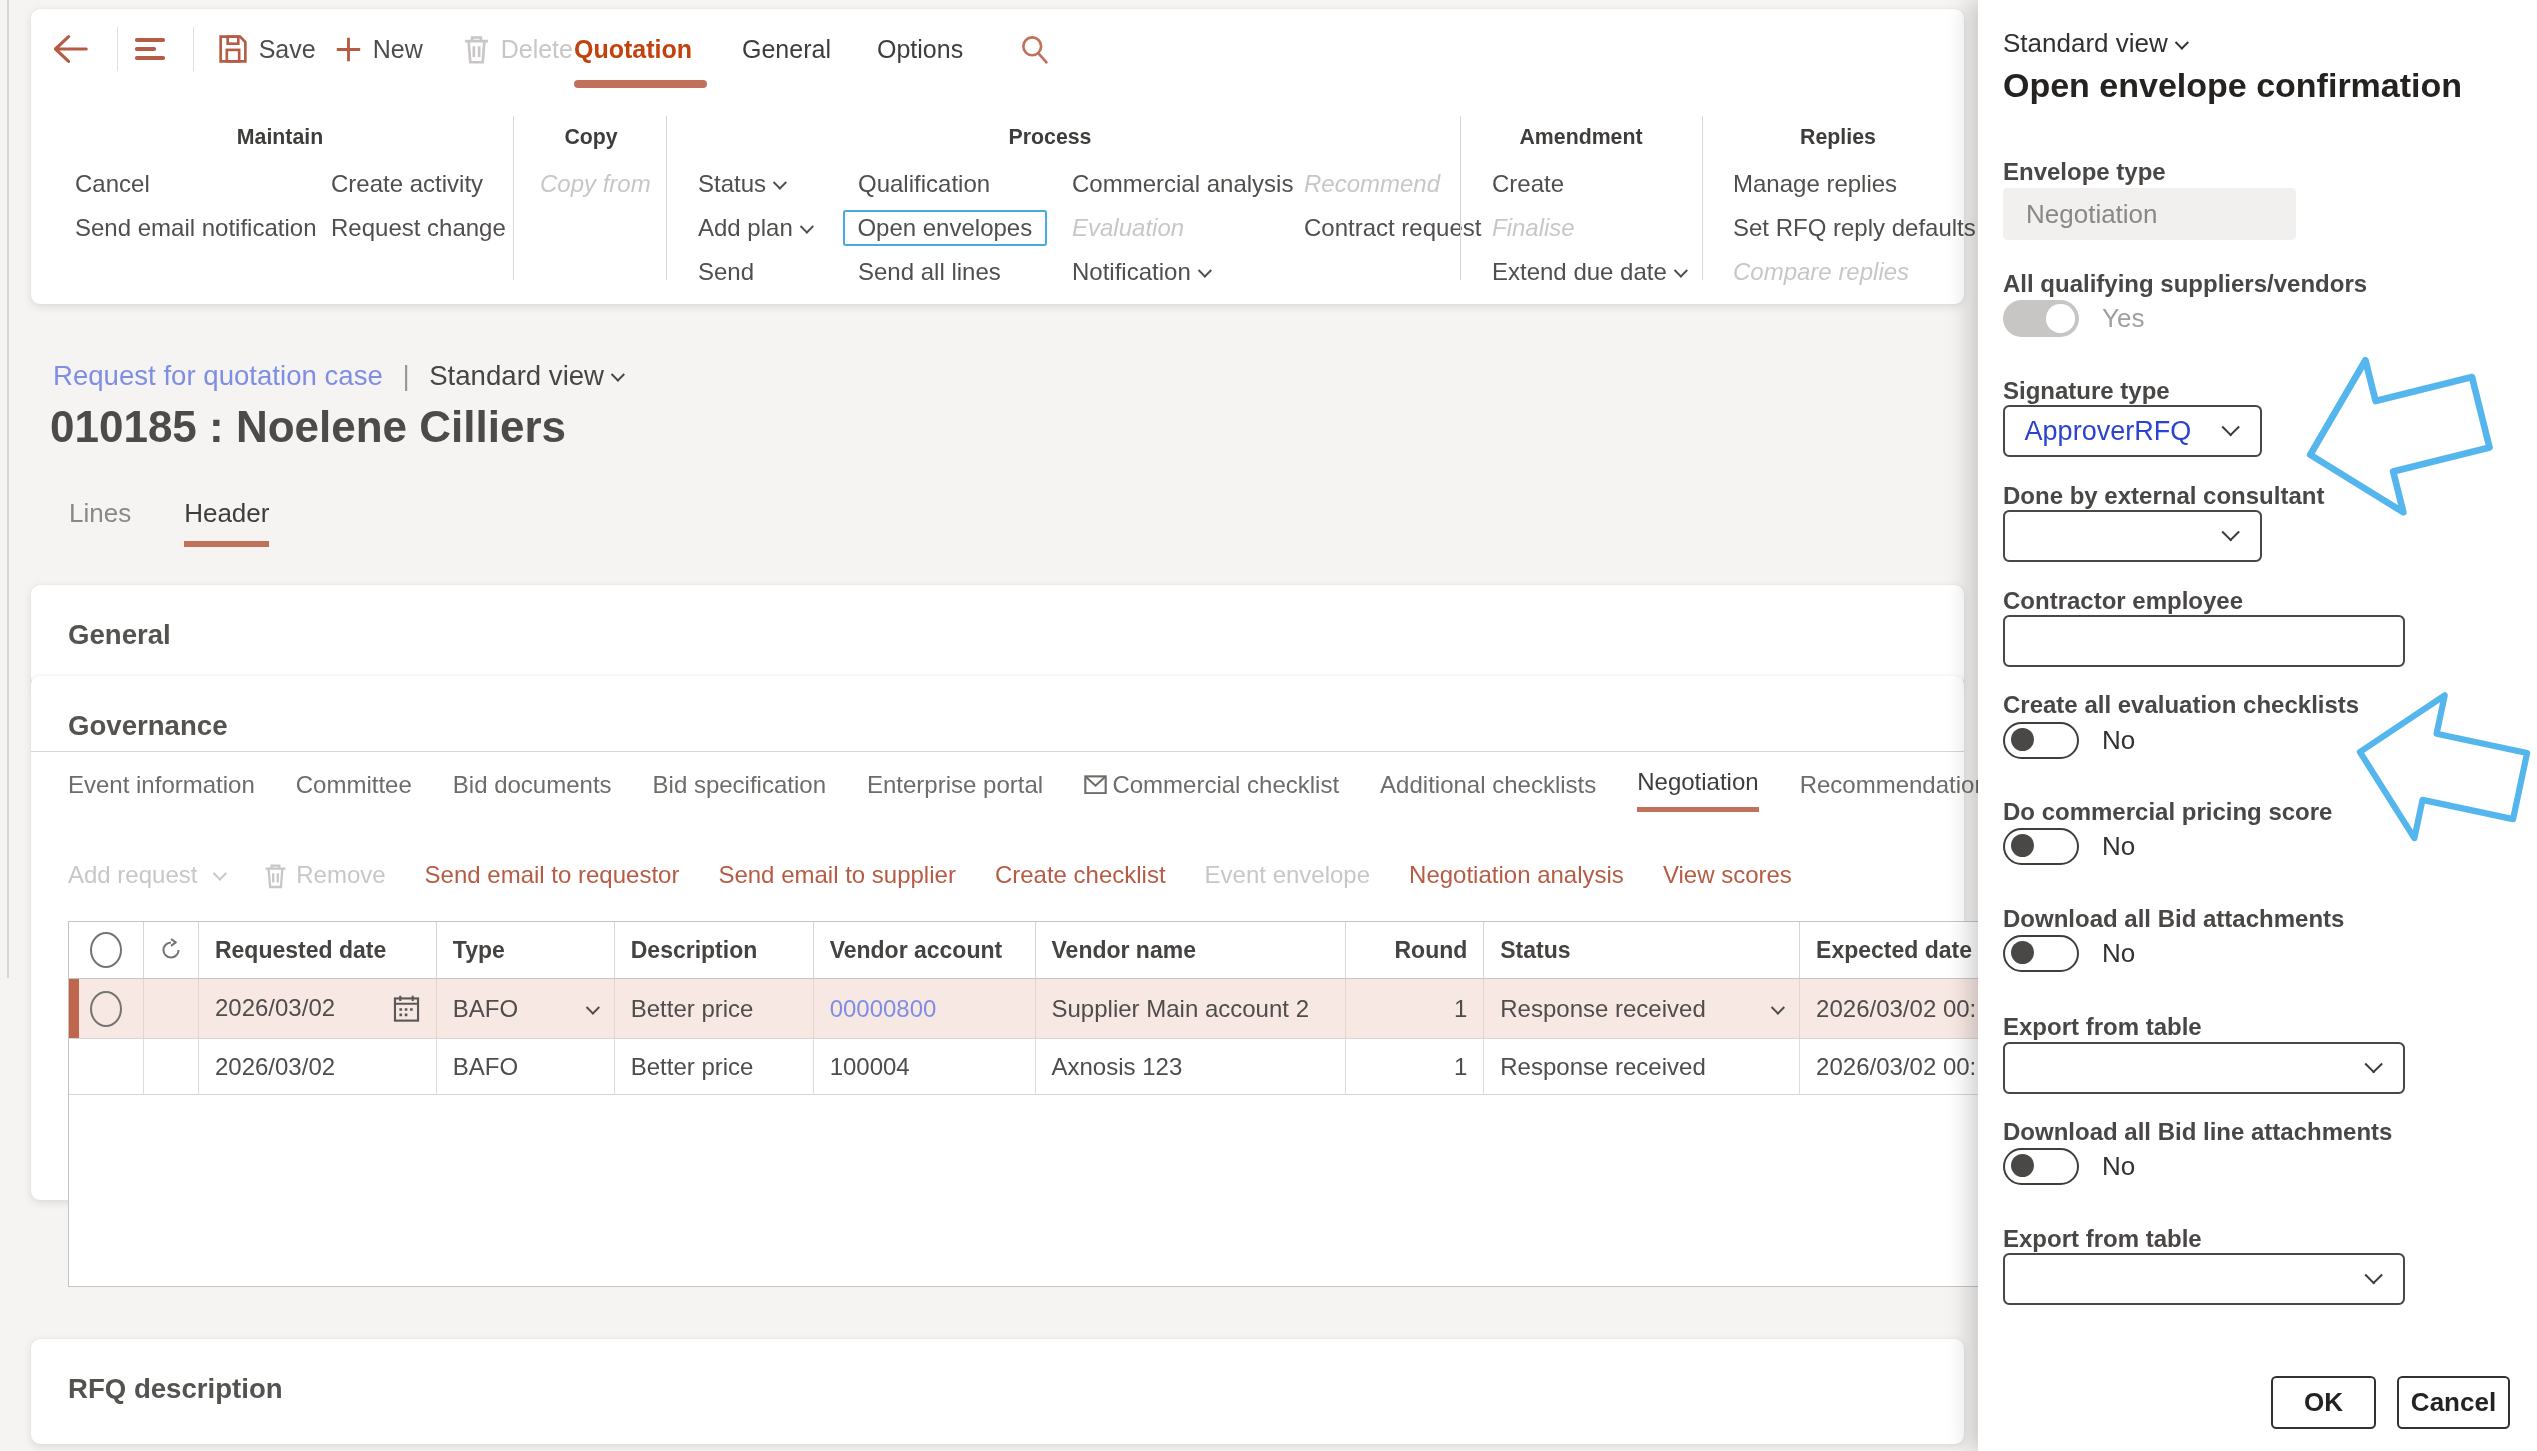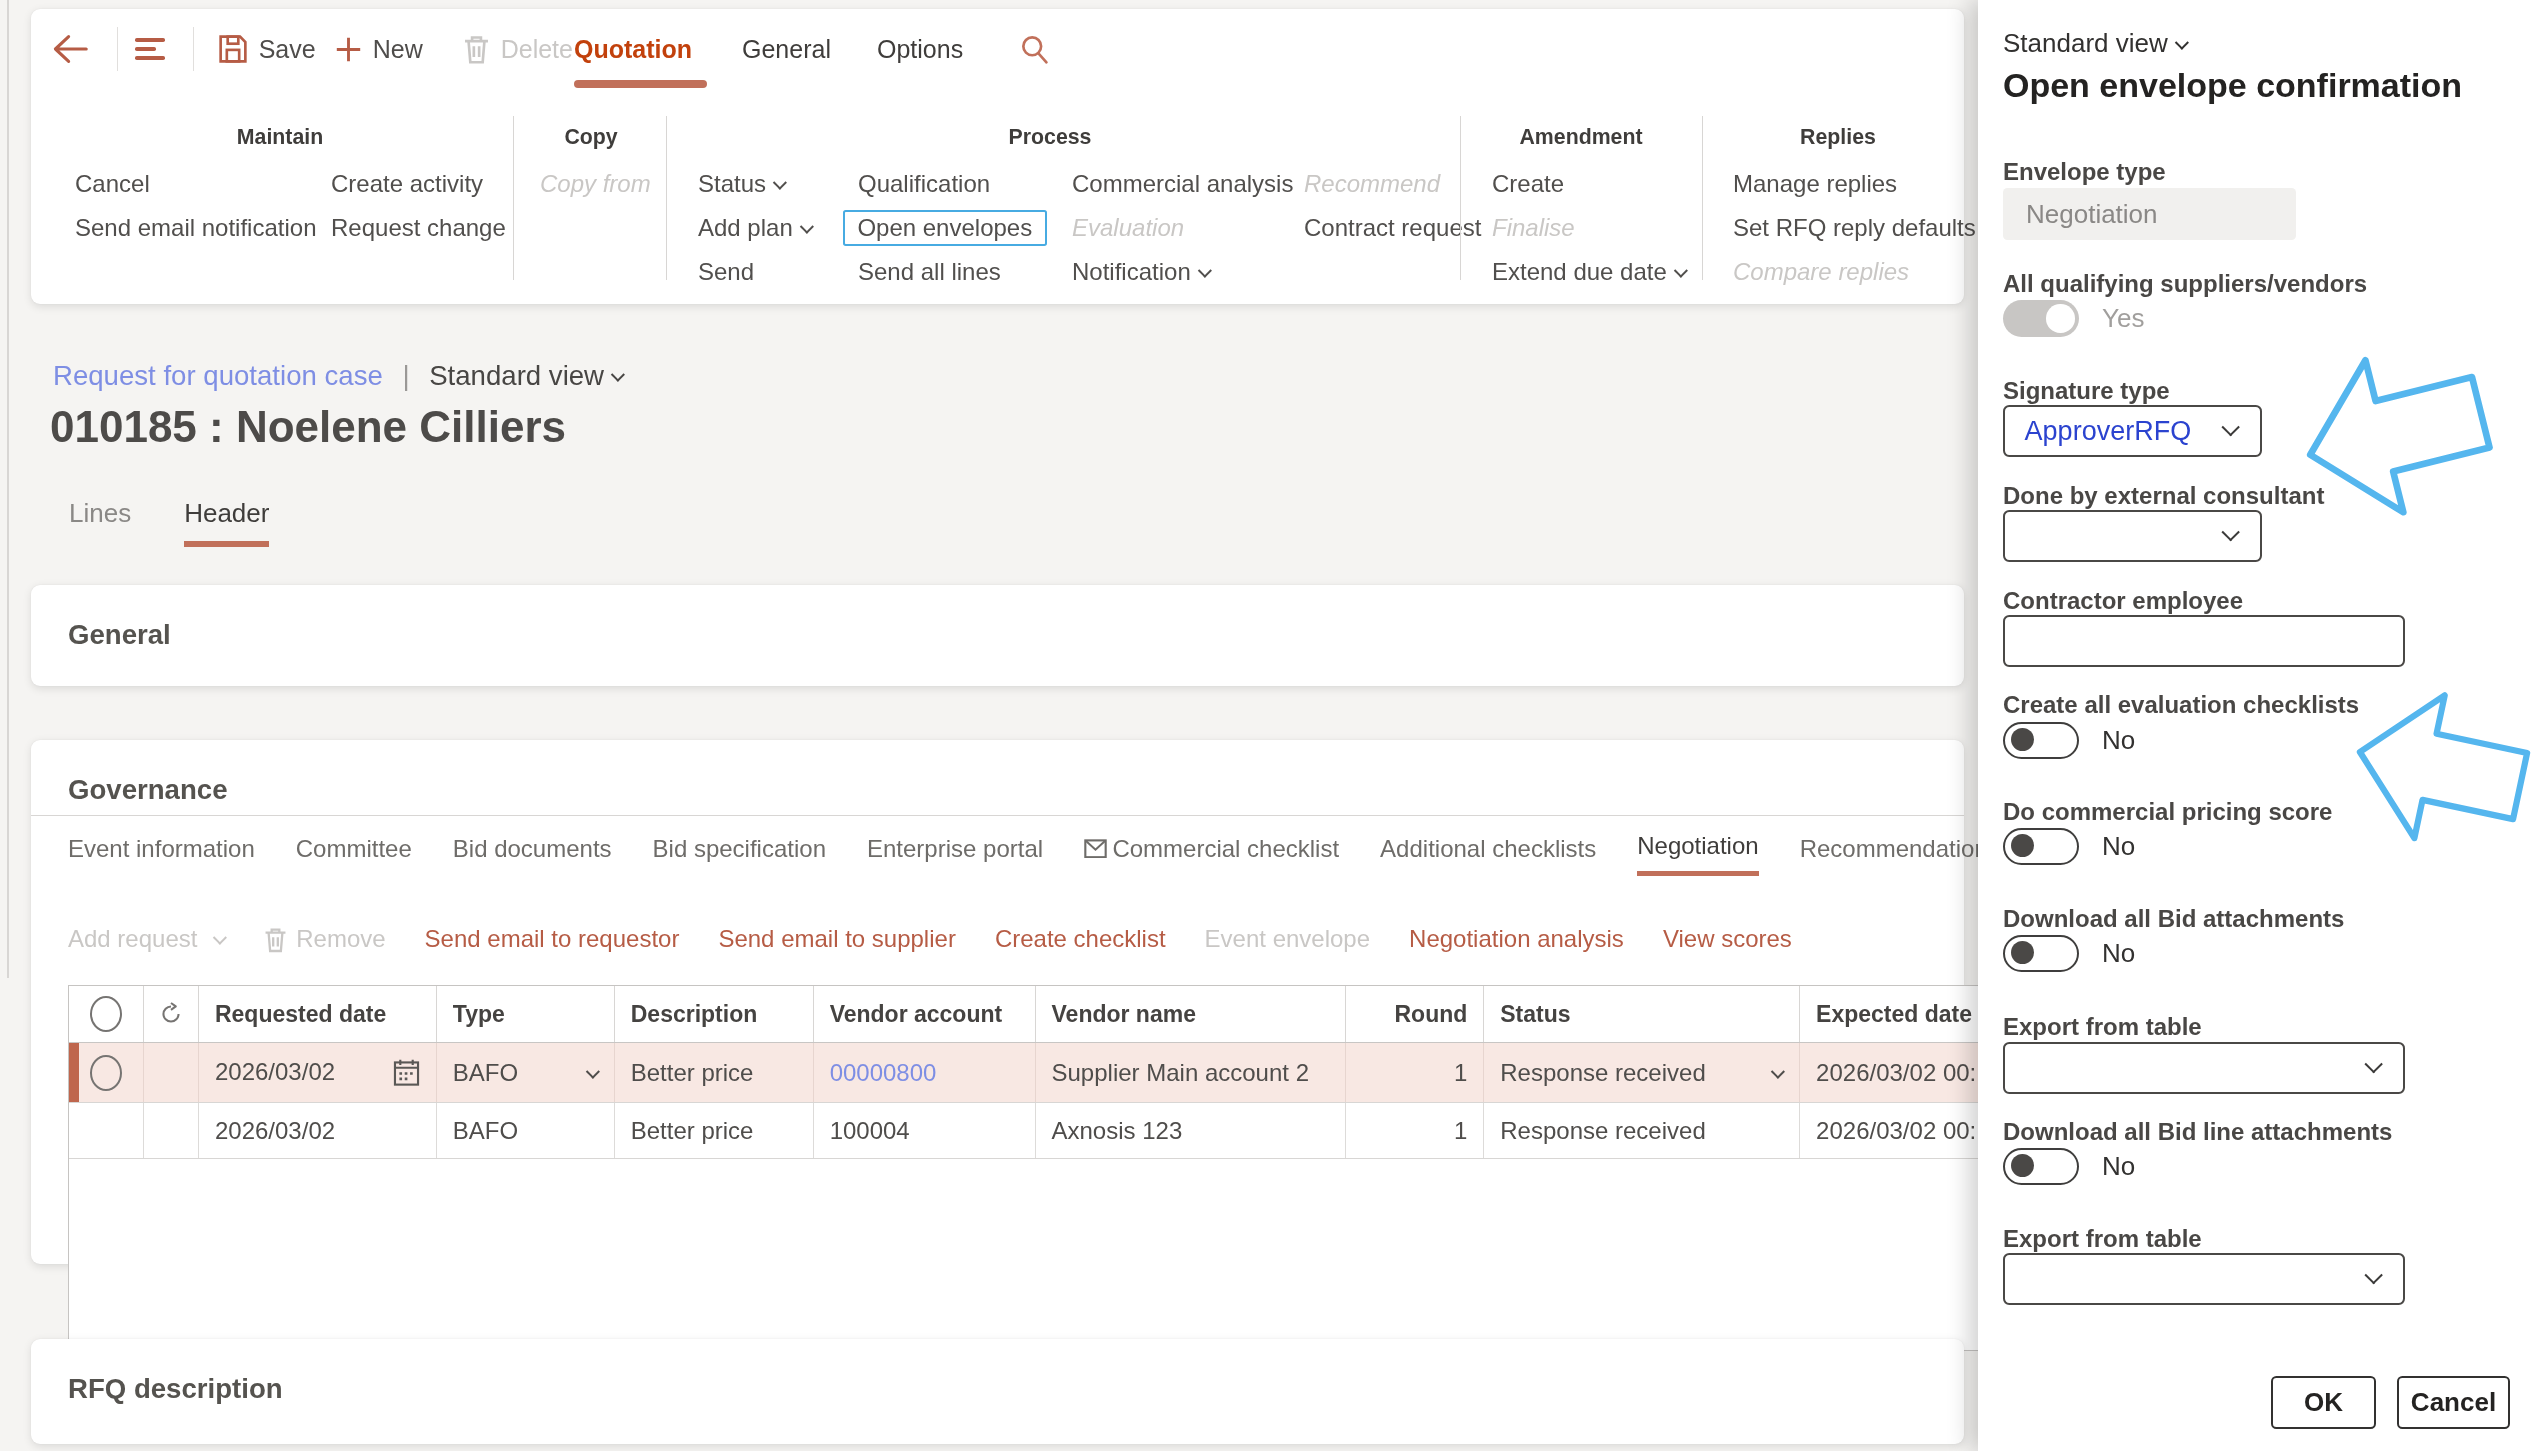--- a/index.html
+++ b/index.html
@@ -41,21 +41,21 @@
   .crumb-link { color:#7e8ee4; cursor:pointer; }
   .crumb-sep { color:#9a9896; }
   .viewsel { color:#484644; display:flex; align-items:center; cursor:pointer; }
   #pagetitle { position:absolute; left:50px; top:402px; font-size:44px; font-weight:bold; color:#4d4b49; }
   .page-tabs { position:absolute; left:69px; top:498px; display:flex; gap:53px; font-size:26px; }
   .page-tab { color:#8a8886; padding-bottom:12.4px; cursor:pointer; }
   .page-tab.active { color:#3f3d3b; border-bottom:6.2px solid #c1705a; }
 
   
   #card-general { top:585px; height:101px; }
-  #card-governance { top:740px; height:524px; }
+  #card-governance { top:676px; height:524px; }
   #card-rfq { top:1339px; height:105px; }
   .sec-title { position:absolute; left:37px; top:34px; font-size:27.6px; font-weight:bold; color:#55534f; }
   .sec-rule { position:absolute; left:0; top:75px; width:100%; height:0.9px; background:#d8d6d4; }
 
   .gov-tabs { position:absolute; left:37px; top:92px; display:flex; gap:41px; font-size:24px; white-space:nowrap; }
   .gov-tab { color:#6e6c69; padding-bottom:10.7px; cursor:pointer; display:flex; align-items:center; gap:5.3px; }
   .gov-tab.active { color:#3f3d3b; border-bottom:5.3px solid #c1705a; }
 
   .gov-actions { position:absolute; left:37px; top:185px; display:flex; gap:39px; font-size:24px; align-items:center; white-space:nowrap;}
   .act { color:#b65c45; cursor:pointer; display:flex; align-items:center; gap:9px; }

